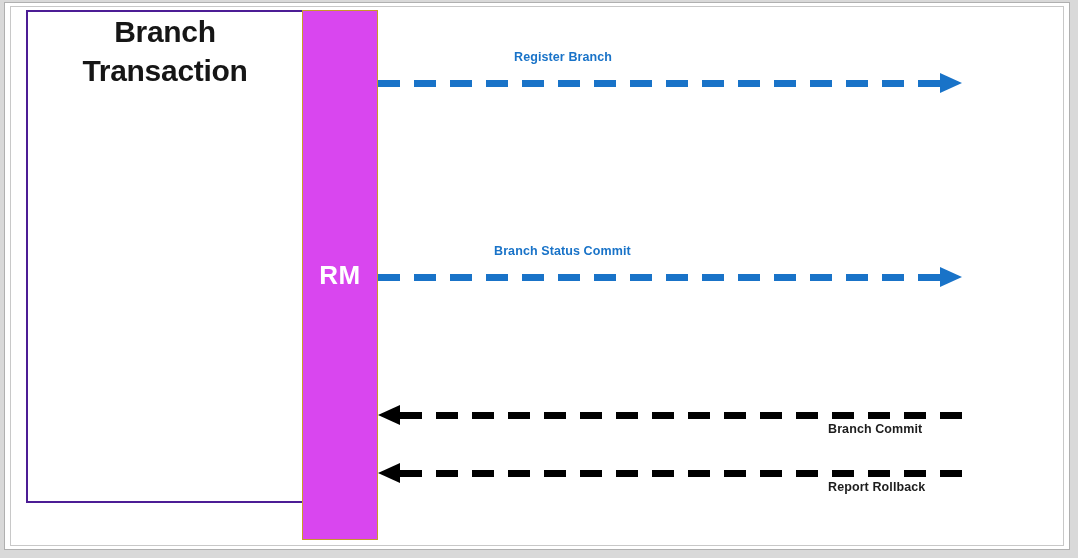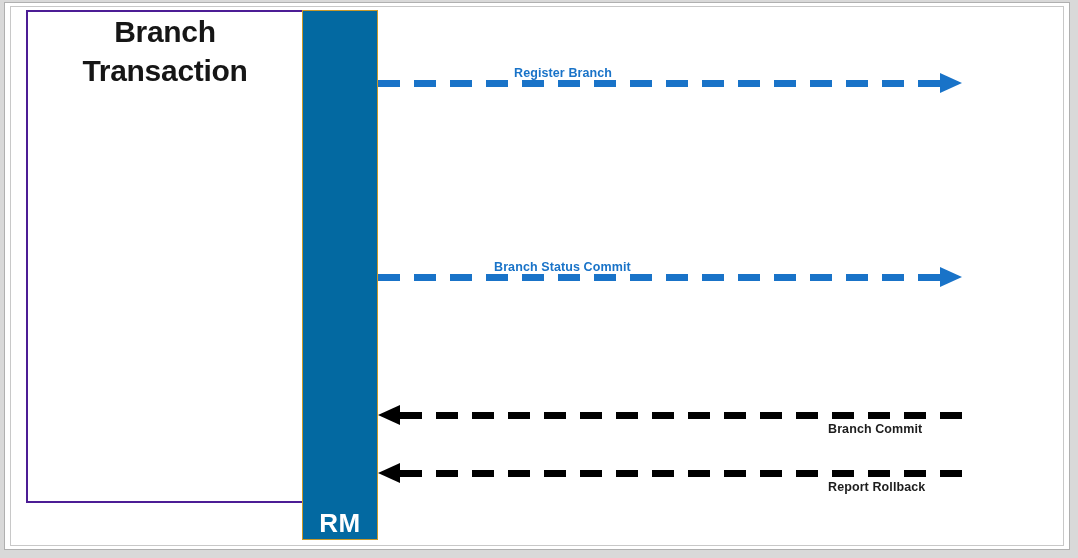--- a/index.html
+++ b/index.html
@@ -74,25 +74,25 @@
     line-height: 1.3;
     letter-spacing: -0.3px;
     white-space: pre-line;
   }
 
   
   .lifeline {
     position: absolute;
     top: 10px;
     height: 530px;
-    background: #0369a1;
+    background: #d946ef;
     border: 1px solid #c8992a;
     box-sizing: border-box;
     display: flex;
-    align-items: flex-end;
+    align-items: center;
     justify-content: center;
   }
   .lifeline-label {
     font-size: 26px;
     font-weight: bold;
     color: #ffffff;
     letter-spacing: 0.5px;
   }
   #lifeline-rm { left: 302px; width: 76px; }
   #lifeline-tc { left: 962px; width: 76px; }
@@ -137,21 +137,21 @@
   }
   .msg-label {
     position: absolute;
     font-size: 12.5px;
     font-weight: bold;
     white-space: nowrap;
     letter-spacing: 0.1px;
   }
   .msg-label.blue { color: #1973c8; }
   .msg-label.black { color: #1d1d1d; }
-  .msg-label.above { bottom: 0; padding-left: 36px; }
+  .msg-label.above { bottom: 16px; padding-left: 36px; }
   .msg-label.below { top: 10px; padding-left: 44px; }
 </style>
 </head>
 <body>
 
 <div id="canvas">
 
   <div class="frame-outer"></div>
   <div class="frame-inner"></div>
 

